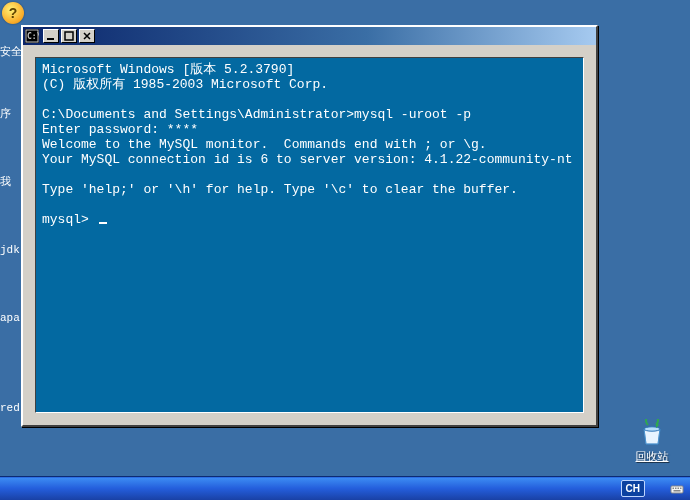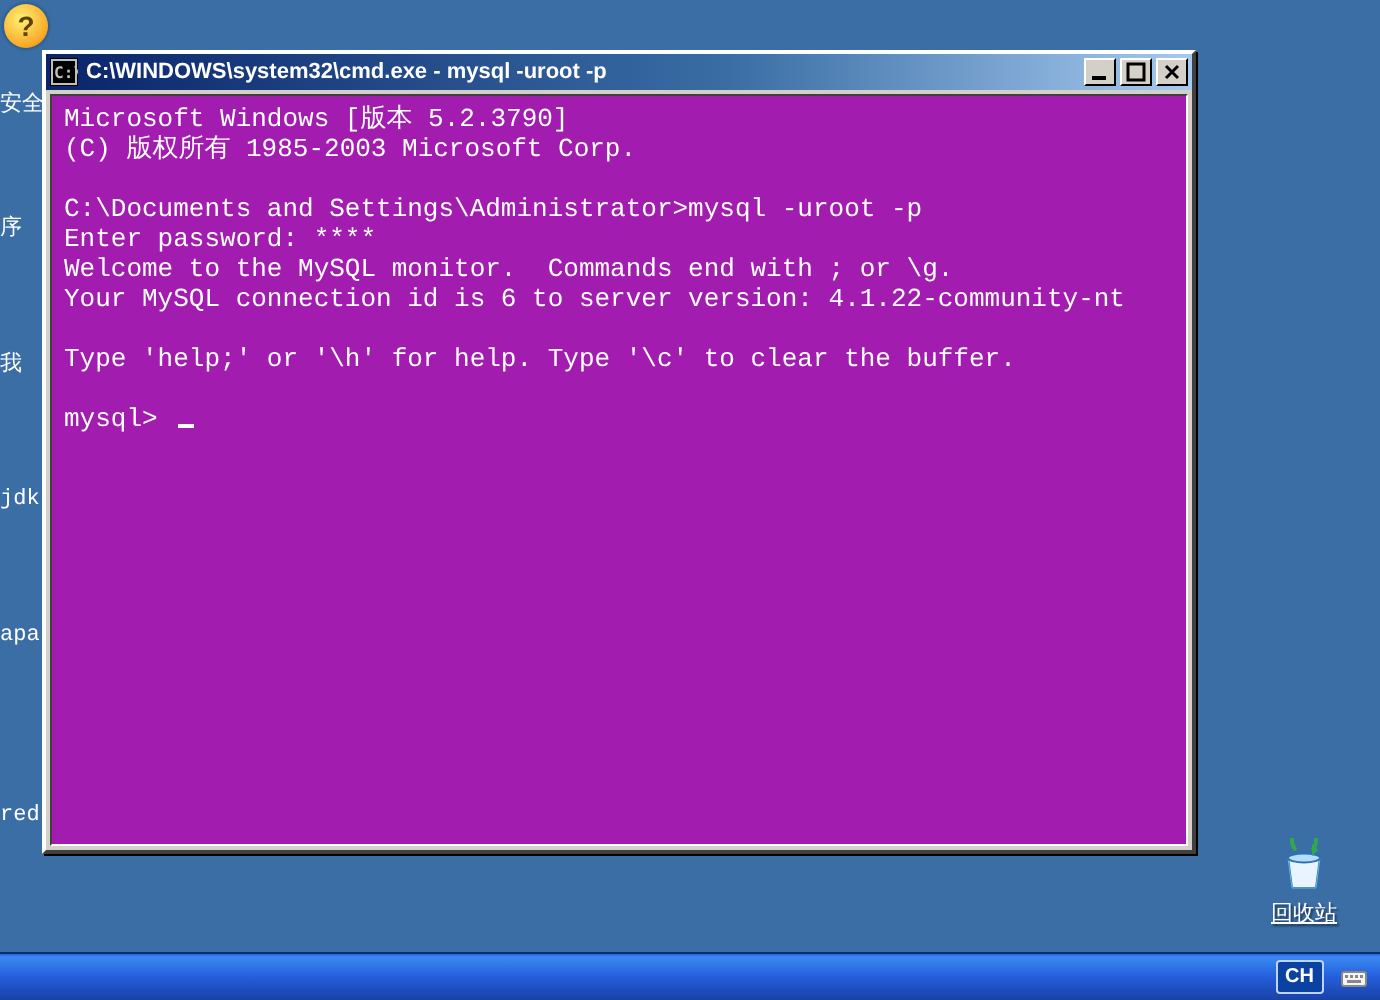--- a/index.html
+++ b/index.html
@@ -85,21 +85,21 @@
     box-sizing: border-box;
   }
   .lang-indicator {
     background: #0b41a1;
     color: #fff;
     font-size: 10px;
     font-weight: bold;
     padding: 2px 4px;
     border: 1px solid #bcd4ff;
     border-radius: 2px;
-    margin-right: 4px;
+    margin-right: 21px;
   }
   .tray-ico {
     width: 14px;
     height: 14px;
     margin-left: 4px;
   }
 
   
   .window {
     position: absolute;
@@ -153,22 +153,22 @@
     display: flex;
     align-items: center;
     justify-content: center;
     box-sizing: border-box;
     font-family: monospace;
   }
   .win-btn svg { display:block; }
 
   .terminal {
     flex: 1 1 auto;
-    margin: 2px;
-    background: #a21caf;
+    margin: 12px;
+    background: #0369a1;
     color: #fff;
     font-family: "Fixedsys","Consolas","Courier New",monospace;
     font-size: 13px;
     line-height: 15px;
     padding: 4px 6px;
     white-space: pre;
     overflow: hidden;
     position: relative;
     border: 1px solid #888;
     border-top-color: #404040;
@@ -207,21 +207,20 @@
 
   <div class="window">
     <div class="titlebar">
       <span class="sys-icon">
         <svg viewBox="0 0 14 14" width="14" height="14">
           <rect x="0" y="0" width="14" height="14" fill="#000"></rect>
           <rect x="1" y="1" width="12" height="12" fill="#000" stroke="#c0c0c0" stroke-width="1"></rect>
           <text x="2" y="10" font-size="8" fill="#c0c0c0" font-family="monospace">C:\</text>
         </svg>
       </span>
-      <span class="title-text">C:\WINDOWS\system32\cmd.exe - mysql -uroot -p</span>
       <div class="controls">
         <div class="win-btn">
           <svg width="10" height="10" viewBox="0 0 10 10">
               <rect x="1" y="7" width="7" height="2" fill="#000"></rect>
             </svg>
         </div>
         <div class="win-btn">
           <svg width="10" height="10" viewBox="0 0 10 10">
               <rect x="1" y="1" width="8" height="8" fill="none" stroke="#000" stroke-width="1.5"></rect>
             </svg>

